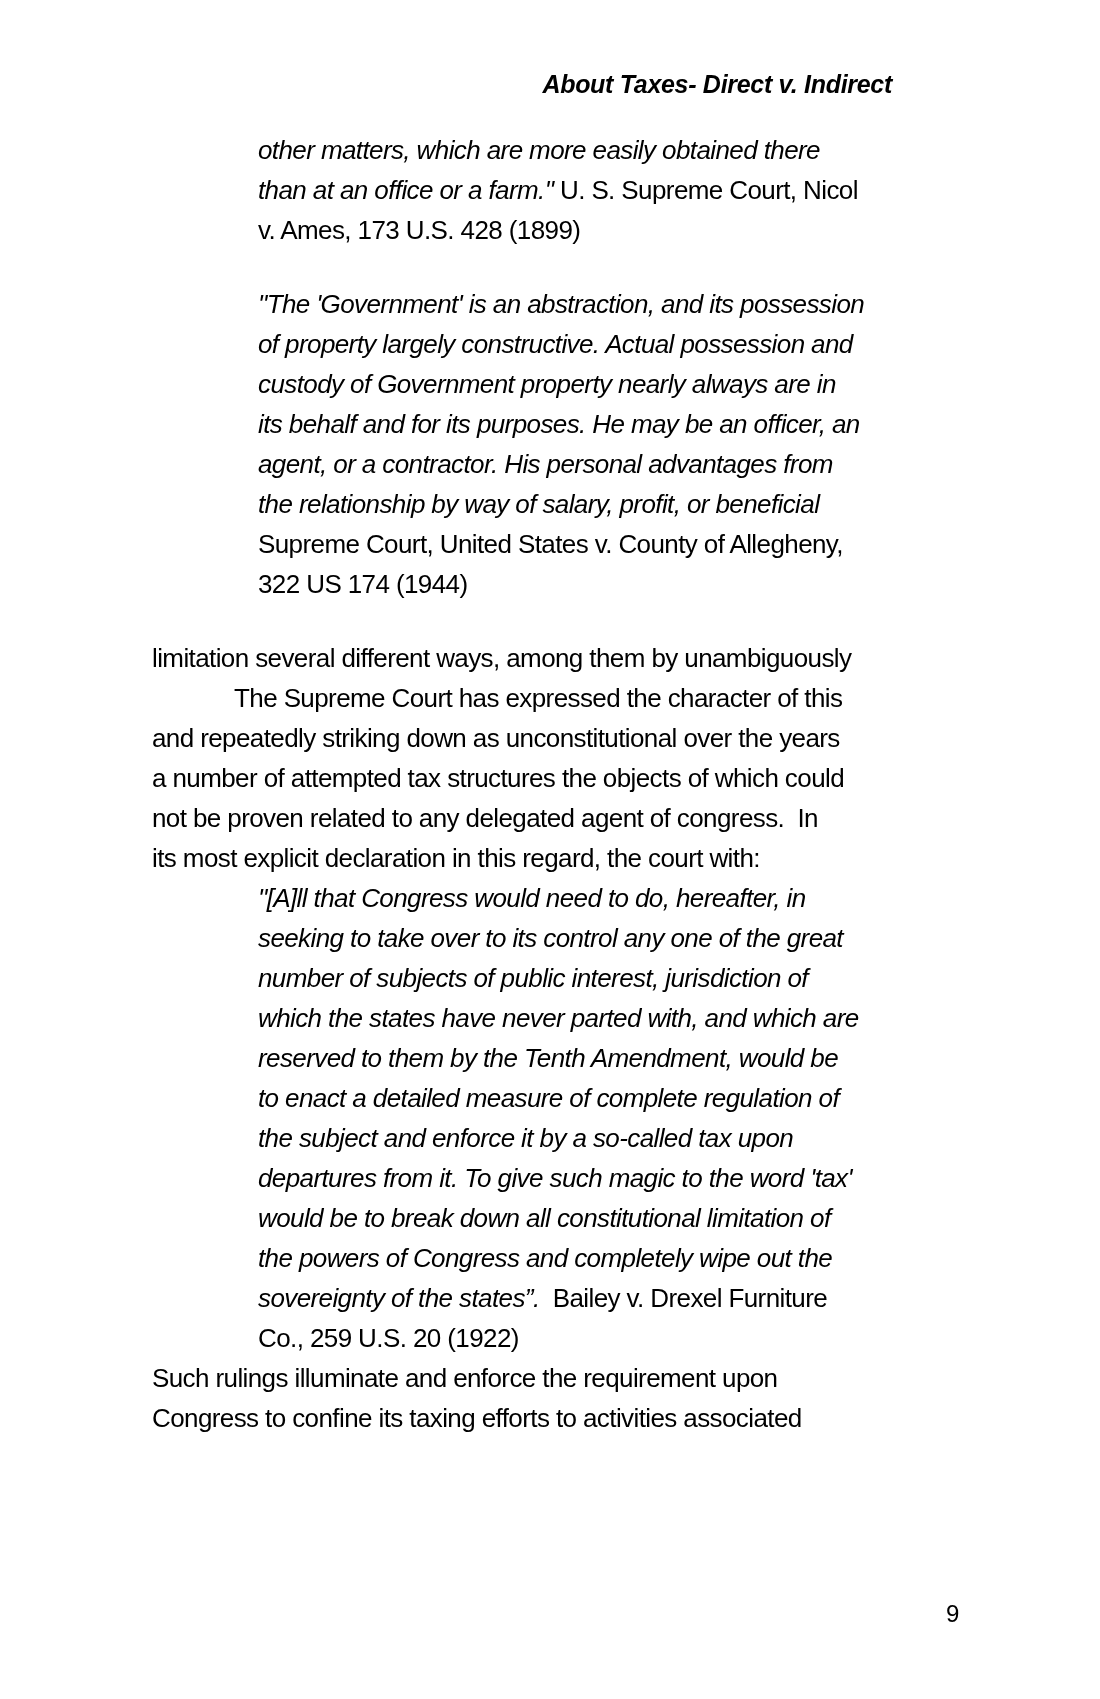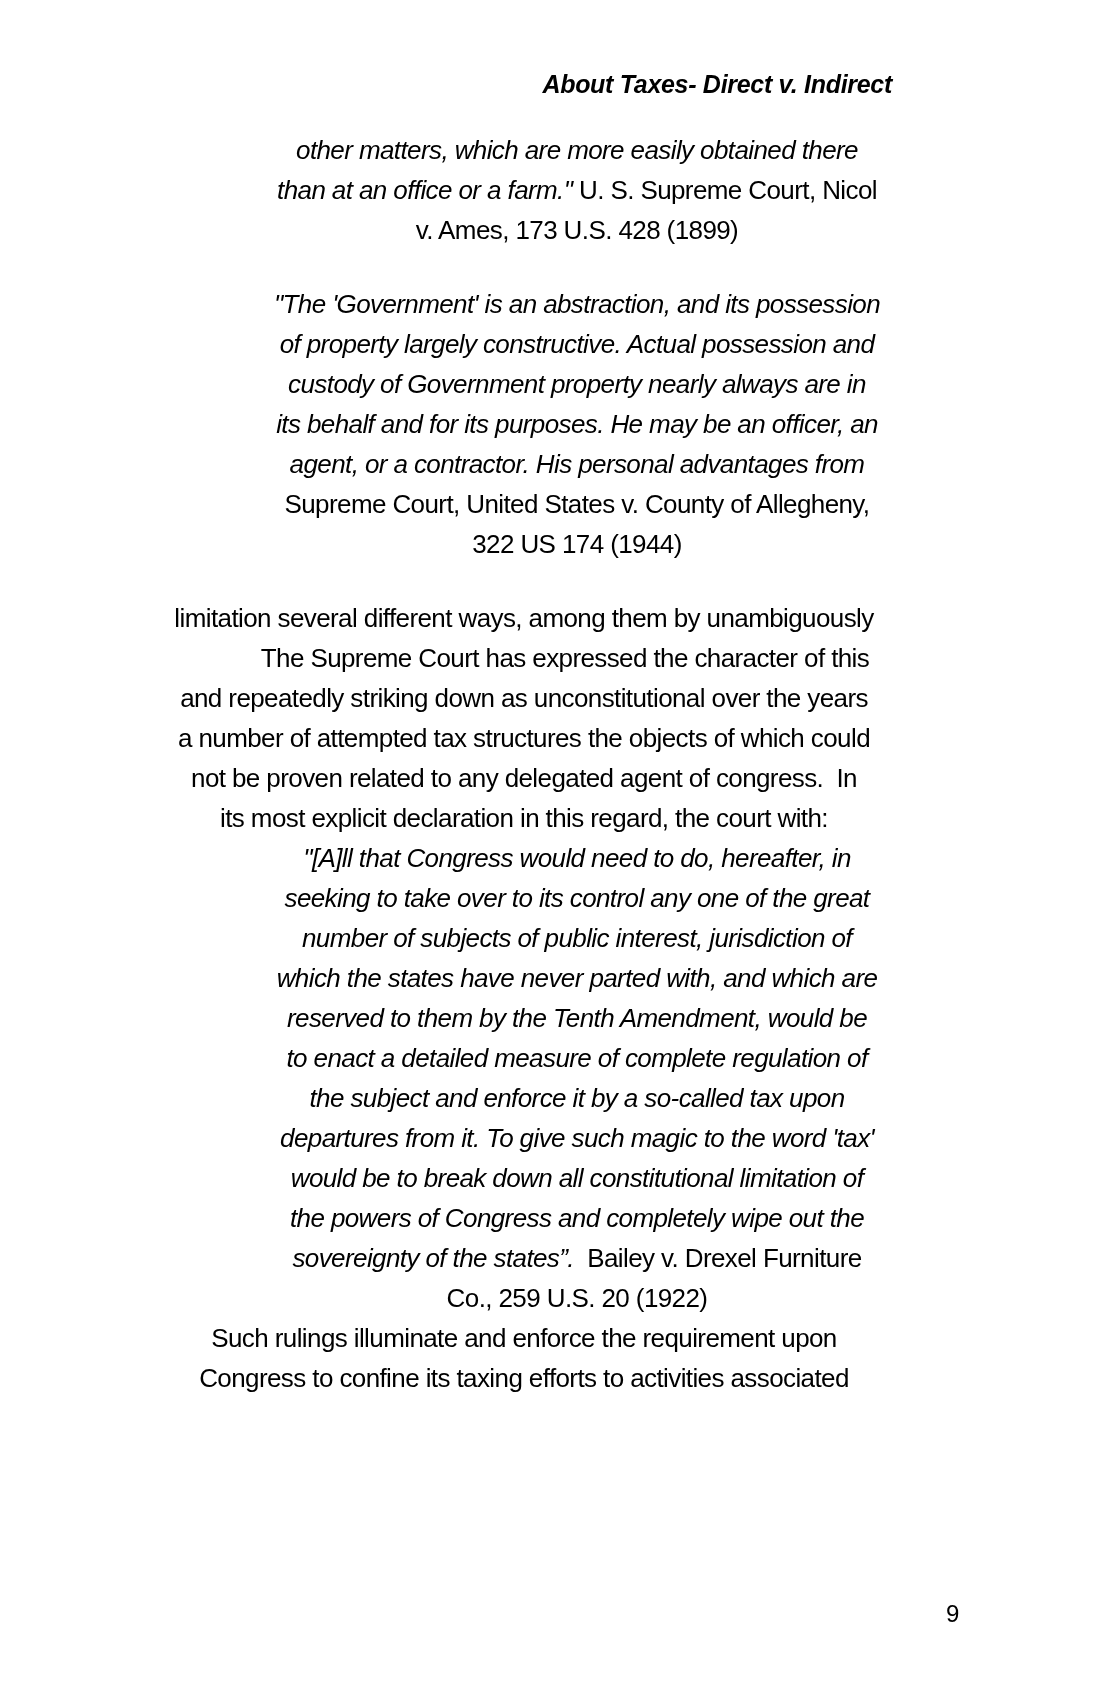--- a/index.html
+++ b/index.html
@@ -29,21 +29,20 @@
     white-space: pre;
   }
   .content {
     position: absolute;
     top: 130px;
     left: 152px;
     width: 744px;
     font-size: 26px;
     line-height: 40px;
     letter-spacing: -0.6px;
-    text-align: center;
   }
   .block { margin: 0; }
   .block.quote { margin-left: 106px; }
   .block.gap-after { margin-bottom: 34px; }
   .line { white-space: pre; }
   .line.first-indent { padding-left: 82px; }
   .it { font-style: italic; }
   .rm { font-style: normal; }
   .page-number {
     position: absolute;
@@ -64,20 +63,21 @@
         <div class="line"><span class="it">other matters, which are more easily obtained there</span></div>
         <div class="line"><span class="it">than at an office or a farm." </span><span class="rm">U. S. Supreme Court, Nicol</span></div>
         <div class="line"><span class="rm">v. Ames, 173 U.S. 428 (1899)</span></div>
       </div>
       <div class="block quote gap-after">
         <div class="line"><span class="it">"The 'Government' is an abstraction, and its possession</span></div>
         <div class="line"><span class="it">of property largely constructive. Actual possession and</span></div>
         <div class="line"><span class="it">custody of Government property nearly always are in</span></div>
         <div class="line"><span class="it">its behalf and for its purposes. He may be an officer, an</span></div>
         <div class="line"><span class="it">agent, or a contractor. His personal advantages from</span></div>
+        <div class="line"><span class="it">the relationship by way of salary, profit, or beneficial</span></div>
         <div class="line"><span class="rm">Supreme Court, United States v. County of Allegheny,</span></div>
         <div class="line"><span class="rm">322 US 174 (1944)</span></div>
       </div>
       <div class="block body">
         <div class="line"><span class="rm">limitation several different ways, among them by unambiguously</span></div>
         <div class="line first-indent"><span class="rm">The Supreme Court has expressed the character of this</span></div>
         <div class="line"><span class="rm">and repeatedly striking down as unconstitutional over the years</span></div>
         <div class="line"><span class="rm">a number of attempted tax structures the objects of which could</span></div>
         <div class="line"><span class="rm">not be proven related to any delegated agent of congress.  In</span></div>
         <div class="line"><span class="rm">its most explicit declaration in this regard, the court with:</span></div>

